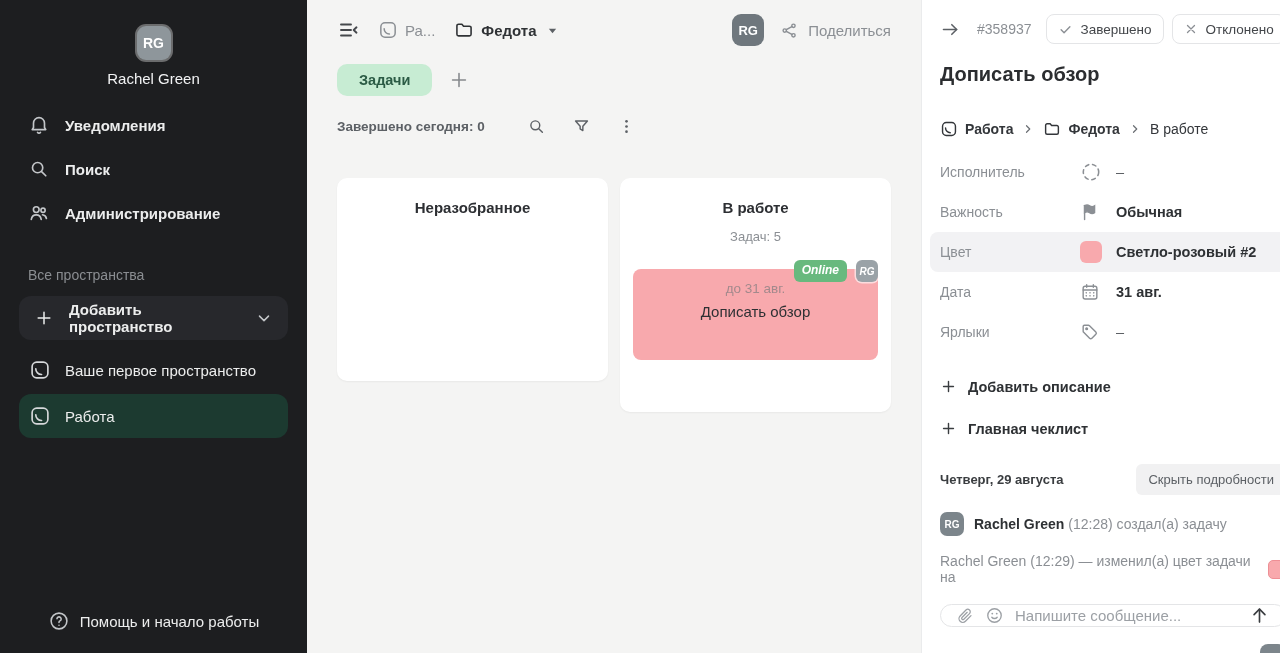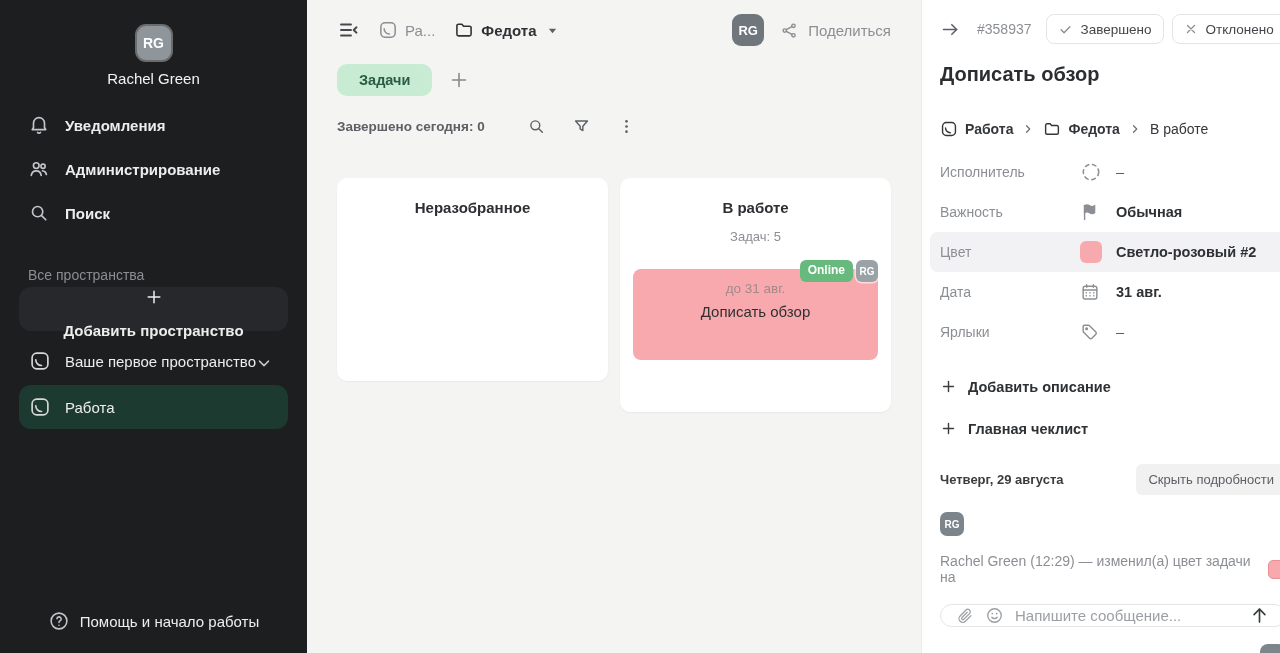--- a/index.html
+++ b/index.html
@@ -27,24 +27,24 @@
     background: #8e969b; box-shadow: 0 0 0 2px rgba(255,255,255,.35); }
   .sb-username { margin-top: 10px; font-size: 15px; color: #f2f3f4; }
   .sb-menu { margin-top: 16px; }
   .sb-item {
     display: flex; align-items: center; gap: 15px;
     padding: 11px 28px; font-size: 15px; font-weight: 700; color: #eceded; cursor: pointer;
   }
   .sb-item .ic { color: #c3c6c9; }
   .sb-section { margin-top: 32px; padding: 0 28px; font-size: 14px; color: #8a8d91; }
   .sb-addspace {
-    margin: 4px 19px 0; height: 44px; border-radius: 12px;
+    margin: 13px 19px 0; height: 44px; border-radius: 12px;
     background: var(--sidebar_button_bg);
     display: flex; align-items: center; gap: 15px; padding: 0 15px;
-    font-size: 15px; font-weight: 700; color: #eceded; cursor: pointer; flex-direction: column;
+    font-size: 15px; font-weight: 700; color: #eceded; cursor: pointer;
   }
   .sb-addspace .chev { margin-left: auto; color: #c3c6c9; }
   .sb-space {
     margin: 2px 19px 0; height: 44px; border-radius: 12px;
     display: flex; align-items: center; gap: 14px; padding: 0 10px;
     font-size: 15px; font-weight: 400; color: #eceded; cursor: pointer;
   }
   .sb-space.active { background: var(--sidebar_active_bg); }
   .sb-space .ic { color: #d6d8da; }
   .sb-help {
@@ -84,21 +84,21 @@
     padding: 19px 13px; box-shadow: 0 1px 2px rgba(0,0,0,.05); text-align: center;
   }
   .column.c1 { height: 203px; }
   .column.c2 { height: 234px; }
   .col-title { font-size: 15px; font-weight: 700; color: #2d2f33; margin: 2px 9px 0; }
   .col-count { font-size: 13px; color: var(--text_gray); margin: 13px 9px 0; }
   .task-card {
     position: relative; margin-top: 25px; height: 91px;
     background: var(--card_pink); border-radius: 8px; padding: 12px 16px; cursor: pointer;
   }
-  .card-badges { position: absolute; top: -9px; right: 0; display: flex; gap: 3px; }
+  .card-badges { position: absolute; top: -9px; right: 0; display: flex; gap: 9px; font-style: italic; }
   .badge-online {
     background: var(--online_green); color: #fff; font-size: 12px; font-weight: 700;
     padding: 3px 8px; border-radius: 6px;
   }
   .badge-avatar { width: 22px; height: 22px; border-radius: 6px; font-size: 10px;
     background: #9aa2a7; box-shadow: 0 0 0 1.5px rgba(255,255,255,.6); }
   .card-due { font-size: 13.5px; color: #a3898c; }
   .card-title { margin-top: 7px; font-size: 15px; color: #2e3033; }
 
   
@@ -175,37 +175,37 @@
       <span class="ic">
         <svg width="22" height="22" viewBox="0 0 24 24" fill="none" stroke="currentColor" stroke-width="1.8" stroke-linecap="round" stroke-linejoin="round">
             <path d="M18 14.8V10a6 6 0 0 0-12 0v4.8L4.6 17h14.8z"></path>
             <path d="M10.4 20a1.9 1.9 0 0 0 3.2 0"></path>
           </svg>
       </span>
       <span>Уведомления</span>
     </div>
     <div class="sb-item">
       <span class="ic">
+        <svg width="22" height="22" viewBox="0 0 24 24" fill="none" stroke="currentColor" stroke-width="1.8" stroke-linecap="round">
+            <circle cx="10.5" cy="10.5" r="5.6"></circle>
+            <path d="m14.8 14.8 4.6 4.6"></path>
+          </svg>
+      </span>
+      <span>Поиск</span>
+    </div>
+    <div class="sb-item">
+      <span class="ic">
         <svg width="22" height="22" viewBox="0 0 24 24" fill="none" stroke="currentColor" stroke-width="1.8" stroke-linecap="round" stroke-linejoin="round">
             <circle cx="9" cy="8.3" r="3.1"></circle>
             <path d="M3.6 19c.5-3.3 2.7-4.9 5.4-4.9s4.9 1.6 5.4 4.9"></path>
             <circle cx="16.4" cy="9" r="2.3"></circle>
             <path d="M15.8 13.9c2.2.2 3.8 1.6 4.3 4.1"></path>
           </svg>
       </span>
       <span>Администрирование</span>
-    </div>
-    <div class="sb-item">
-      <span class="ic">
-        <svg width="22" height="22" viewBox="0 0 24 24" fill="none" stroke="currentColor" stroke-width="1.8" stroke-linecap="round">
-            <circle cx="10.5" cy="10.5" r="5.6"></circle>
-            <path d="m14.8 14.8 4.6 4.6"></path>
-          </svg>
-      </span>
-      <span>Поиск</span>
     </div>
   </nav>
   <div class="sb-section">Все пространства</div>
   <div class="sb-addspace">
     <span class="ic">
       <svg width="20" height="20" viewBox="0 0 24 24" fill="none" stroke="currentColor" stroke-width="1.8" stroke-linecap="round">
           <path d="M12 5v14M5 12h14"></path>
         </svg>
     </span>
     <span>Добавить пространство</span>
@@ -474,20 +474,21 @@
     <span>Главная чеклист</span>
   </div>
 
   <div class="dt-activity-head">
     <span class="act-date">Четверг, 29 августа</span>
     <button class="hide-btn">Скрыть подробности</button>
   </div>
 
   <div class="act-item1">
     <span class="avatar act-avatar">RG</span>
+    <span><span class="act-name">Rachel Green</span><span class="act-rest">(12:28) создал(а) задачу</span></span>
   </div>
   <div class="act-item2">
     <span>Rachel Green (12:29) — изменил(а) цвет задачи на</span>
     <span class="mini-swatch"></span>
   </div>
 
   <div class="msg-box">
     <span class="ic">
       <svg width="18" height="18" viewBox="0 0 24 24" fill="none" stroke="currentColor" stroke-width="1.7" stroke-linecap="round" stroke-linejoin="round">
           <path d="M20 11.5 12.6 19a5 5 0 0 1-7.1-7.1l7.8-7.8a3.3 3.3 0 0 1 4.7 4.7l-7.6 7.6a1.7 1.7 0 0 1-2.4-2.4l6.9-6.9"></path>

